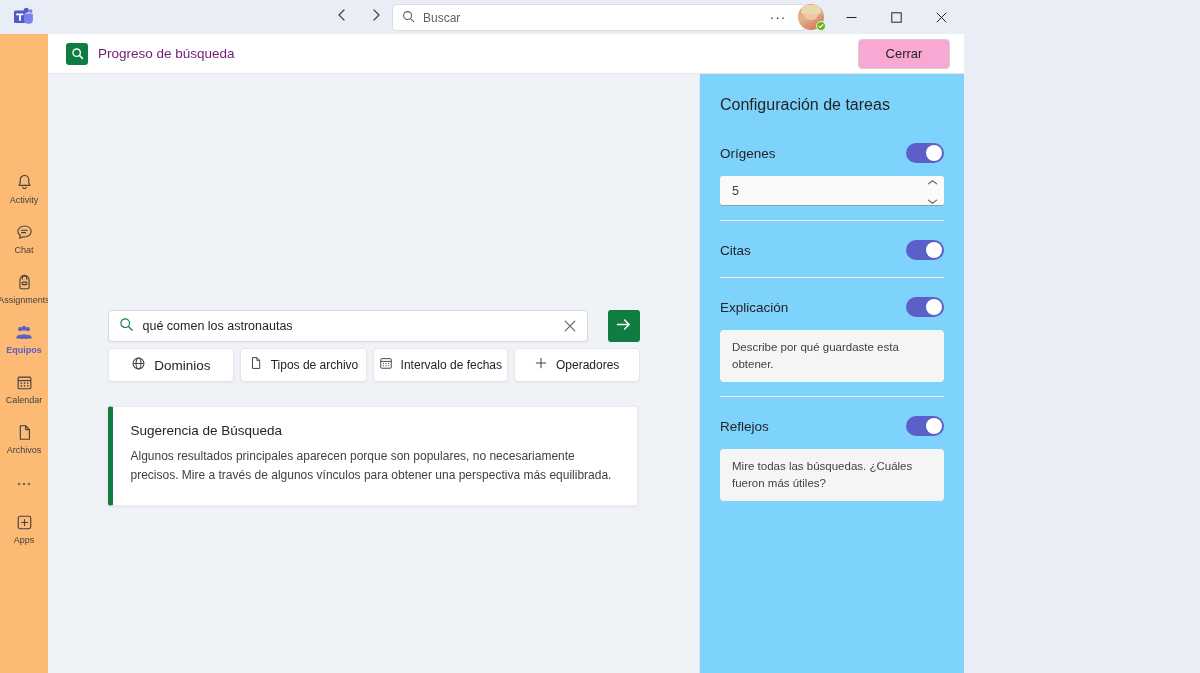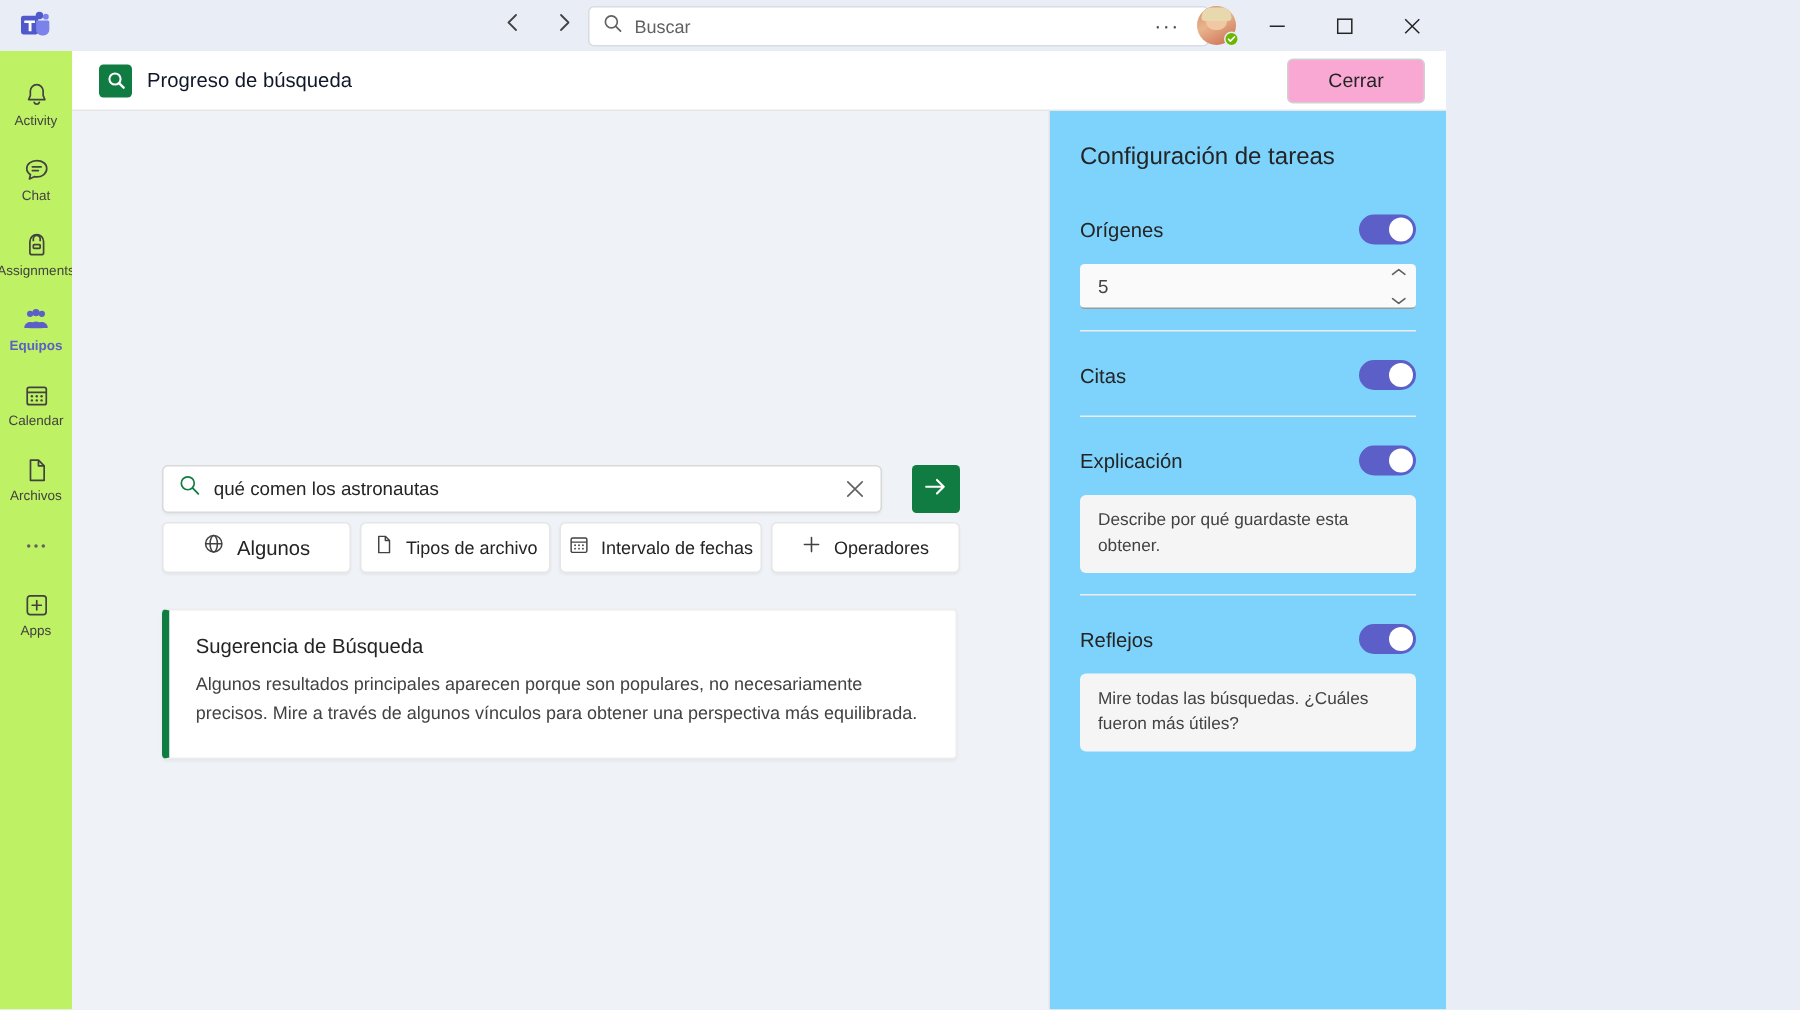--- a/index.html
+++ b/index.html
@@ -65,23 +65,24 @@
   .wbtn {
     width: 45px; height: 34px; display: flex; align-items: center; justify-content: center;
     color: #242424; cursor: pointer;
   }
 
   
   .bodyrow { flex: 1; display: flex; min-height: 0; }
 
   
   .rail {
-    width: 48px; flex: 0 0 48px; background: #bef264;
+    width: 48px; flex: 0 0 48px; background: #fdba74;
     display: flex; flex-direction: column; align-items: center;
     padding-top: 10px;
+    justify-content: center;
   }
   .rail-item {
     width: 48px; height: 50px;
     display: flex; flex-direction: column; align-items: center; justify-content: center;
     gap: 2px; cursor: pointer; color: #424242; position: relative;
   }
   .rail-item .ricon { height: 20px; display: flex; align-items: center; justify-content: center; }
   .rail-item .rlabel { font-size: 9px; line-height: 10px; color: #424242; white-space: nowrap; }
   .rail-item.active .ricon, .rail-item.active .rlabel { color: #5b5fc7; font-weight: 600; }
   .rail-item.dots { height: 40px; }
@@ -91,21 +92,21 @@
 
   .apphdr {
     height: 40px; flex: 0 0 40px; background: #fff;
     display: flex; align-items: center; padding: 0 14px 0 18px;
     border-bottom: 1px solid #e6e6e6;
   }
   .apphdr-ico {
     width: 22px; height: 22px; border-radius: 3px; background: #107c41;
     display: flex; align-items: center; justify-content: center; margin-right: 10px;
   }
-  .apphdr-title { font-size: 13.5px; color: #0f172a; }
+  .apphdr-title { font-size: 13.5px; color: #701a75; }
   .close-btn {
     margin-left: auto; min-width: 92px; height: 30px; padding: 0 14px;
     background: #f9a8d4; border: 1px solid #d1d1d1; border-radius: 4px;
     font-size: 13px; color: #242424; cursor: pointer;
     font-family: "Liberation Sans", sans-serif;
   }
 
   .content-area { flex: 1; display: flex; min-height: 0; }
 
   
@@ -406,21 +407,21 @@
 
             <div class="chips">
               <div class="chip c1 big">
                 <span>
                   <svg width="15" height="15" viewBox="0 0 16 16">
                       <circle cx="8" cy="8" r="5.8" fill="none" stroke="#424242" stroke-width="1.1"></circle>
                       <ellipse cx="8" cy="8" rx="2.6" ry="5.8" fill="none" stroke="#424242" stroke-width="1.1"></ellipse>
                       <path d="M2.4 8h11.2" stroke="#424242" stroke-width="1.1"></path>
                     </svg>
                 </span>
-                <span class="chip-label">Algunos</span>
+                <span class="chip-label">Dominios</span>
               </div>
               <div class="chip c2">
                 <span>
                   <svg width="14" height="14" viewBox="0 0 16 16">
                       <path d="M4 1.8h5l3.2 3.2v9.2H4z" fill="none" stroke="#424242" stroke-width="1.1" stroke-linejoin="round"></path>
                       <path d="M9 1.8V5h3.2" fill="none" stroke="#424242" stroke-width="1.1" stroke-linejoin="round"></path>
                     </svg>
                 </span>
                 <span class="chip-label">Tipos de archivo</span>
               </div>

